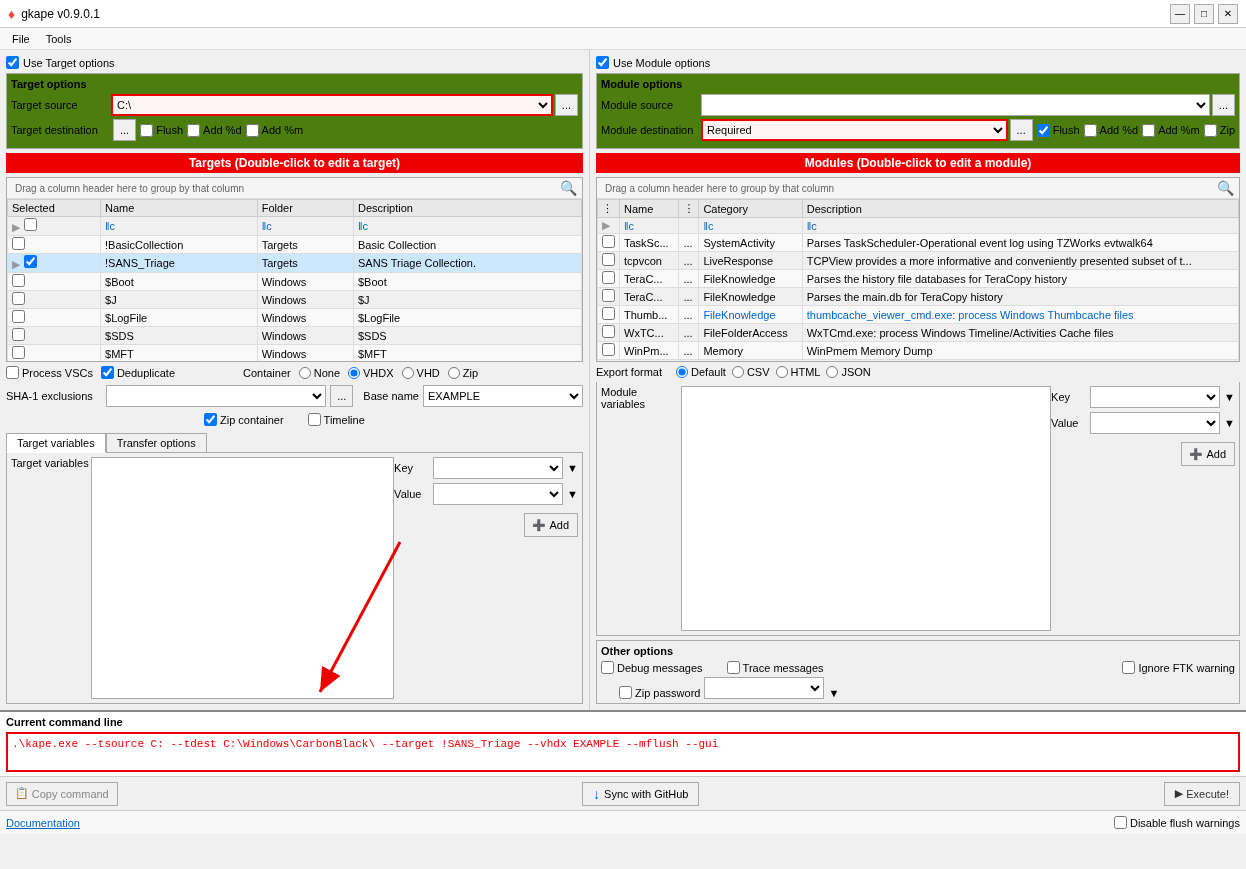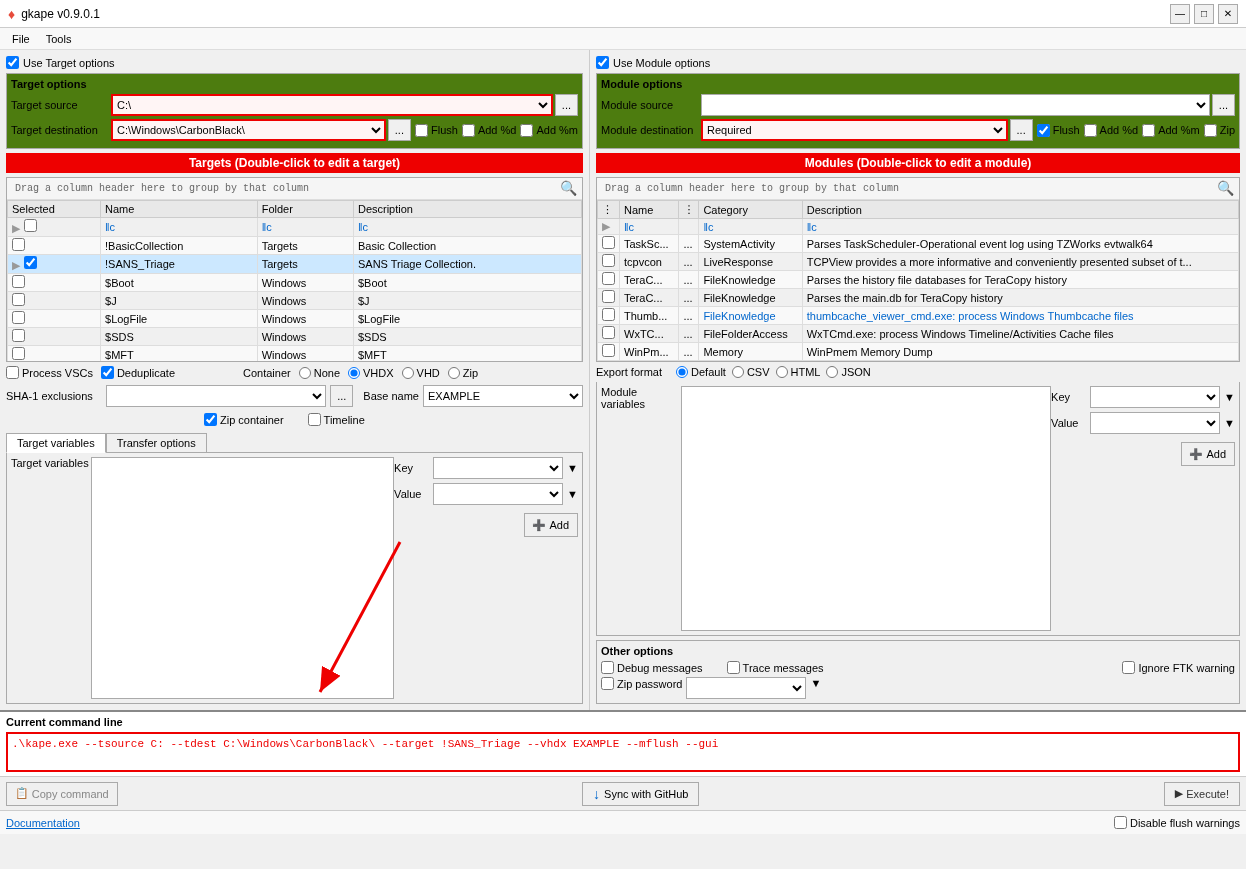--- a/index.html
+++ b/index.html
@@ -36,21 +36,21 @@
     .form-select { height: 22px; border: 1px solid #aaa; font-size: 11px; background: #fff; }
     .select-red { border: 2px solid #e00; background: #fff5f5; }
     .btn-small { height: 22px; padding: 0 6px; border: 1px solid #aaa; background: #f0f0f0; cursor: pointer; font-size: 11px; }
     
     
     .targets-header { background: #e00; color: #fff; text-align: center; font-weight: bold; padding: 3px; font-size: 12px; margin-bottom: 4px; }
     .modules-header { background: #e00; color: #fff; text-align: center; font-weight: bold; padding: 3px; font-size: 12px; margin-bottom: 4px; }
 
     
     .table-container { border: 1px solid #aaa; flex: 1; overflow: hidden; display: flex; flex-direction: column; min-height: 0; }
-    .table-search-row { display: flex; align-items: center; justify-content: space-between; padding: 2px 4px; background: #f5f5f5; border-bottom: 1px solid #ddd; font-family: Liberation Mono, monospace; }
+    .table-search-row { display: flex; align-items: center; justify-content: space-between; padding: 2px 4px; background: #f5f5f5; border-bottom: 1px solid #ddd; }
     .search-icon-btn { cursor: pointer; font-size: 14px; color: #333; }
     
     .data-table { width: 100%; border-collapse: collapse; font-size: 11px; }
     .data-table th { background: #e8e8e8; border: 1px solid #ccc; padding: 2px 4px; text-align: left; font-weight: normal; cursor: pointer; }
     .data-table td { border: 1px solid #ddd; padding: 1px 4px; }
     .data-table tr:nth-child(even) { background: #f9f9f9; }
     .data-table tr.selected-row { background: #cce8ff; }
     .table-scroll { overflow-y: auto; flex: 1; }
     
     .col-link { color: #0066cc; }
@@ -101,21 +101,21 @@
     
     .small-select { height: 22px; font-size: 11px; border: 1px solid #aaa; background: #fff; }
     
     .add-btn { height: 24px; padding: 0 8px; border: 1px solid #aaa; background: #f0f0f0; cursor: pointer; font-size: 11px; display: flex; align-items: center; gap: 3px; }
     
     .other-options-box { border: 1px solid #aaa; padding: 4px; margin-top: 4px; }
     .other-options-title { font-weight: bold; font-size: 11px; margin-bottom: 4px; }
     
     .two-col-check { display: flex; gap: 24px; flex-wrap: wrap; }
     
-    .zip-pw-row { display: flex; align-items: flex-start; gap: 4px; margin-top: 3px; }
+    .zip-pw-row { display: flex; align-items: flex-end; gap: 4px; margin-top: 3px; margin-left: 18px; }
   </style>
 </head>
 <body>
 
 <div class="title-bar">
   <div class="title-bar-left">
     <span class="title-icon">♦</span>
     <span class="title-text">gkape v0.9.0.1</span>
   </div>
   <div class="title-controls">
@@ -146,23 +146,20 @@
         <div class="form-row">
           <span class="form-label">Target source</span>
           <select class="form-select select-red" style="flex:1;">
             <option>C:\</option>
           </select>
           <button class="btn-small" style="margin-left:2px;">...</button>
         </div>
 
         <div class="form-row">
           <span class="form-label">Target destination</span>
-          <select class="form-select select-red" style="flex:1;">
-            <option>C:\Windows\CarbonBlack\</option>
-          </select>
           <button class="btn-small" style="margin-left:2px;">...</button>
           <label class="inline-checkbox" style="margin-left:4px;">
               <input type="checkbox" style="">
               <span>Flush</span>
             </label>
           <label class="inline-checkbox" style="margin-left:4px;">
               <input type="checkbox" style="">
               <span>Add %d</span>
             </label>
           <label class="inline-checkbox" style="margin-left:4px;">

